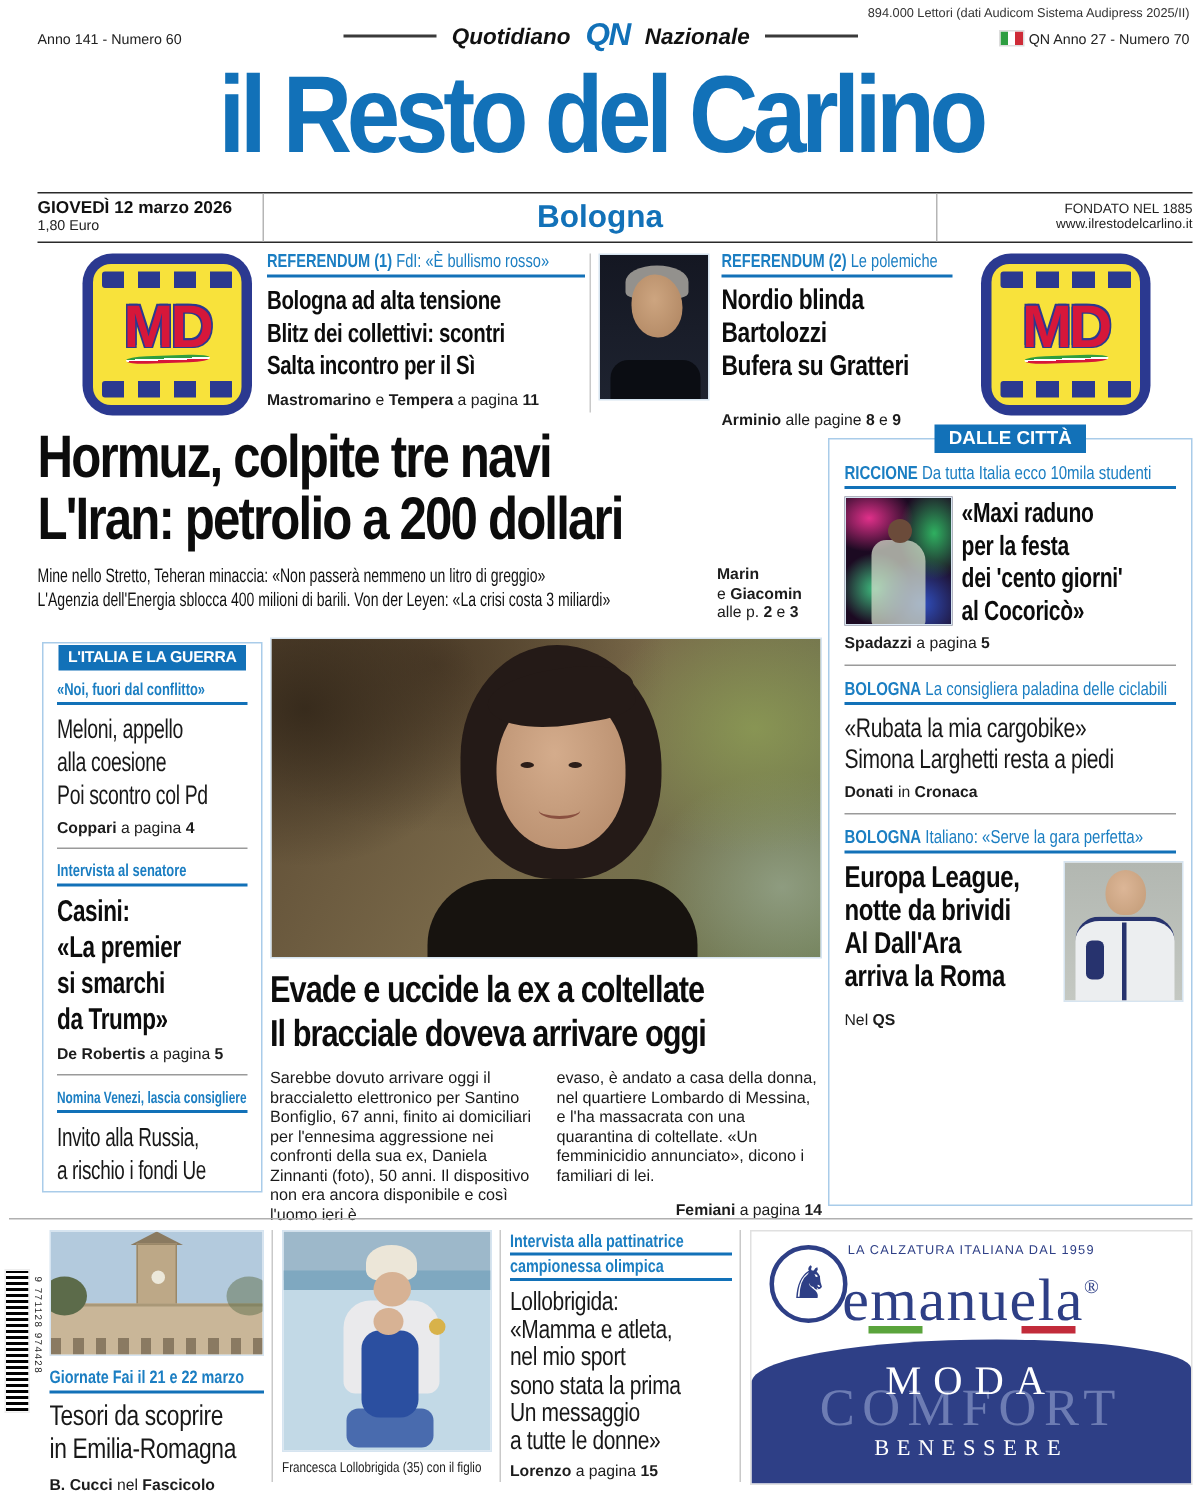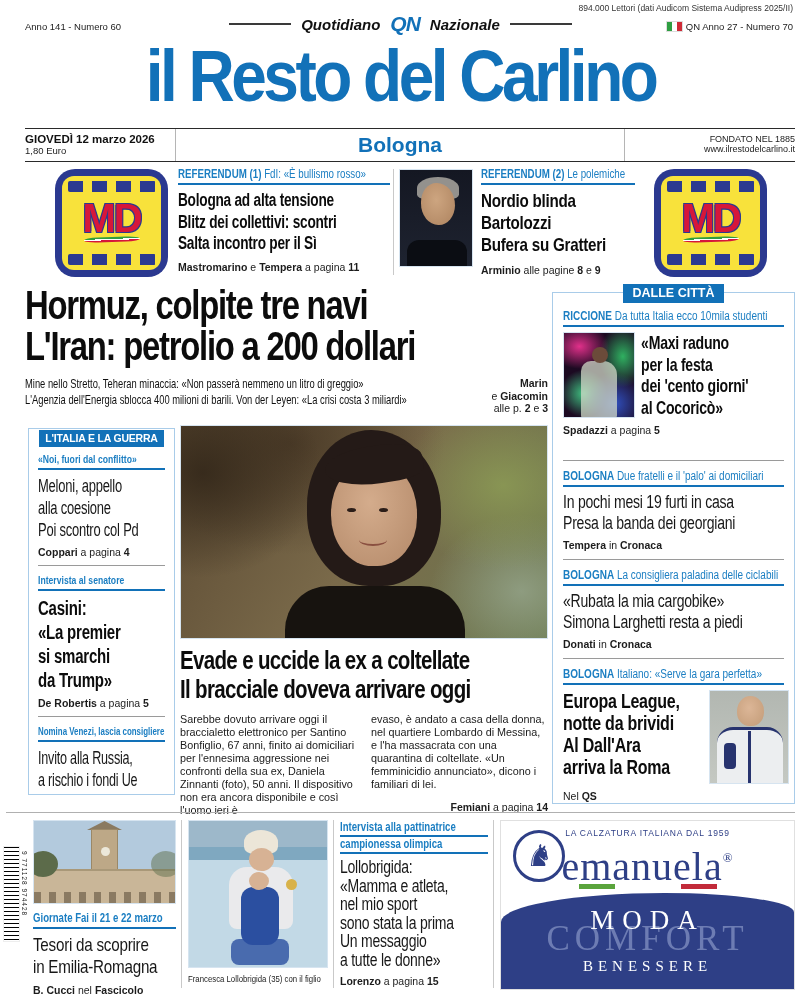--- a/index.html
+++ b/index.html
@@ -186,41 +186,41 @@
     <i class="suit"></i>
   </div>
 
   <div class="abs" style="left:456px;top:0;width:154px">
     <div class="krow">
       <span class="kin" style="transform:scaleX(.78)"><b class="ktag">REFERENDUM (2)</b><span> Le polemiche</span></span>
     </div>
     <div class="hl pre cond80" style="font-size:19px;line-height:22px">Nordio blinda
 Bartolozzi
 Bufera su Gratteri</div>
-    <div class="byl" style="margin-top:8px">
+    <div class="byl" style="margin-top:18px">
       <b>Arminio</b><span> alle pagine </span><b>8</b><span> e </span><b>9</b>
     </div>
   </div>
 
   <div class="abs md" style="left:629px;top:2px;width:113px;height:108px">
     <div class="md-in">
       <div class="md-dash"></div>
       <div class="md-word">MD</div>
       <div class="md-swoosh"></div>
       <div class="md-dash"></div>
     </div>
   </div>
 </div>
 
 <div class="abs" style="top:285px;left:25px;width:523px">
   <div class="hl pre cond82" style="font-size:40px;line-height:41px;letter-spacing:-1.5px;font-weight:bold">Hormuz, colpite tre navi
 L'Iran: petrolio a 200 dollari</div>
   <div class="pre cond72" style="margin-top:9px;font-size:13px;line-height:16px;color:#111">Mine nello Stretto, Teheran minaccia: «Non passerà nemmeno un litro di greggio»
 L'Agenzia dell'Energia sblocca 400 milioni di barili. Von der Leyen: «La crisi costa 3 miliardi»</div>
-  <div class="abs byl" style="right:0;top:92px;width:70px;text-align:right;line-height:12.5px;font-size:10.5px">
+  <div class="abs byl" style="right:0;top:92px;width:70px;text-align:left;line-height:12.5px;font-size:10.5px">
     <div><b>Marin</b></div>
     <div><span>e </span><b>Giacomin</b></div>
     <div><span>alle p. </span><b>2</b><span> e </span><b>3</b></div>
   </div>
 </div>
 
 <div class="abs" style="top:428px;left:28px;width:147px;height:367px;border:1.5px solid #a9cce9;padding:0 9px;overflow:hidden">
   <div style="text-align:center;margin-top:-1px">
     <span class="badge" style="font-size:10.5px;padding:2px 6px 3px;letter-spacing:-.2px">L'ITALIA E LA GUERRA</span>
   </div>
@@ -287,49 +287,39 @@
       </div>
     </div>
   </div>
 </div>
 
 <div class="abs" style="top:292px;left:552px;width:243px;height:512px;border:1.5px solid #a9cce9;padding:0 10px">
   <div style="text-align:center;margin-top:-10px">
     <span class="badge" style="font-size:12.5px">DALLE CITTÀ</span>
   </div>
 
-  <div style="padding:6px 0 24px;border-bottom:1px solid #9a9a9a">
+  <div style="padding:6px 0 8px;border-bottom:1px solid #9a9a9a">
     <div class="krow">
       <span class="kin"><b class="ktag">RICCIONE</b><span> Da tutta Italia ecco 10mila studenti</span></span>
     </div>
     <div style="display:flex;margin-top:4px">
       <div class="ph ph-club" style="position:relative;width:72px;height:86px;flex:none">
         <i class="fig"></i>
         <i class="head"></i>
       </div>
       <div class="hl pre cond76" style="font-size:18.5px;line-height:21.5px;padding-left:8px">«Maxi raduno
 per la festa
 dei 'cento giorni'
 al Cocoricò»</div>
     </div>
     <div class="byl" style="margin-top:6px">
       <b>Spadazzi</b><span> a pagina </span><b>5</b>
     </div>
   </div>
 
-  <div style="padding:8px 0;border-bottom:1px solid #9a9a9a">
-    <div class="krow">
-      <span class="kin"><b class="ktag">BOLOGNA</b><span> Due fratelli e il 'palo' ai domiciliari</span></span>
-    </div>
-    <div class="hl-reg pre cond78" style="font-size:18px;line-height:21px">In pochi mesi 19 furti in casa
-Presa la banda dei georgiani</div>
-    <div class="byl" style="margin-top:5px">
-      <b>Tempera</b><span> in </span><b>Cronaca</b>
-    </div>
-  </div>
 
   <div style="padding:8px 0;border-bottom:1px solid #9a9a9a">
     <div class="krow">
       <span class="kin"><b class="ktag">BOLOGNA</b><span> La consigliera paladina delle ciclabili</span></span>
     </div>
     <div class="hl-reg pre cond78" style="font-size:18px;line-height:21px">«Rubata la mia cargobike»
 Simona Larghetti resta a piedi</div>
     <div class="byl" style="margin-top:5px">
       <b>Donati</b><span> in </span><b>Cronaca</b>
     </div>

